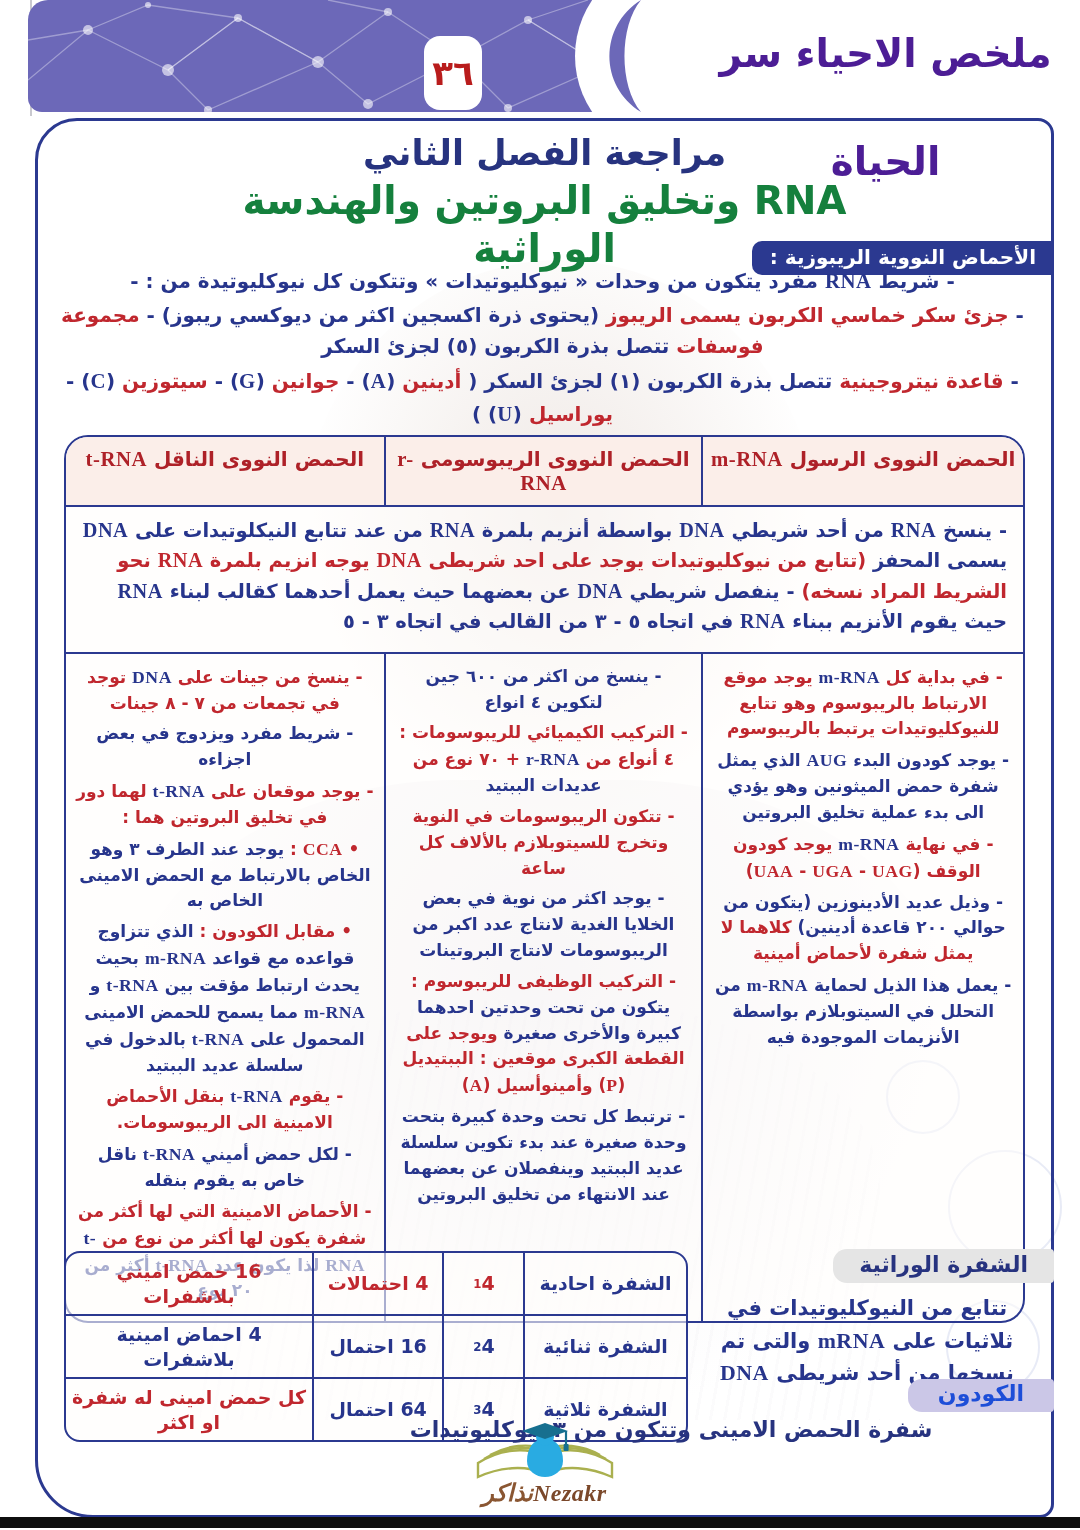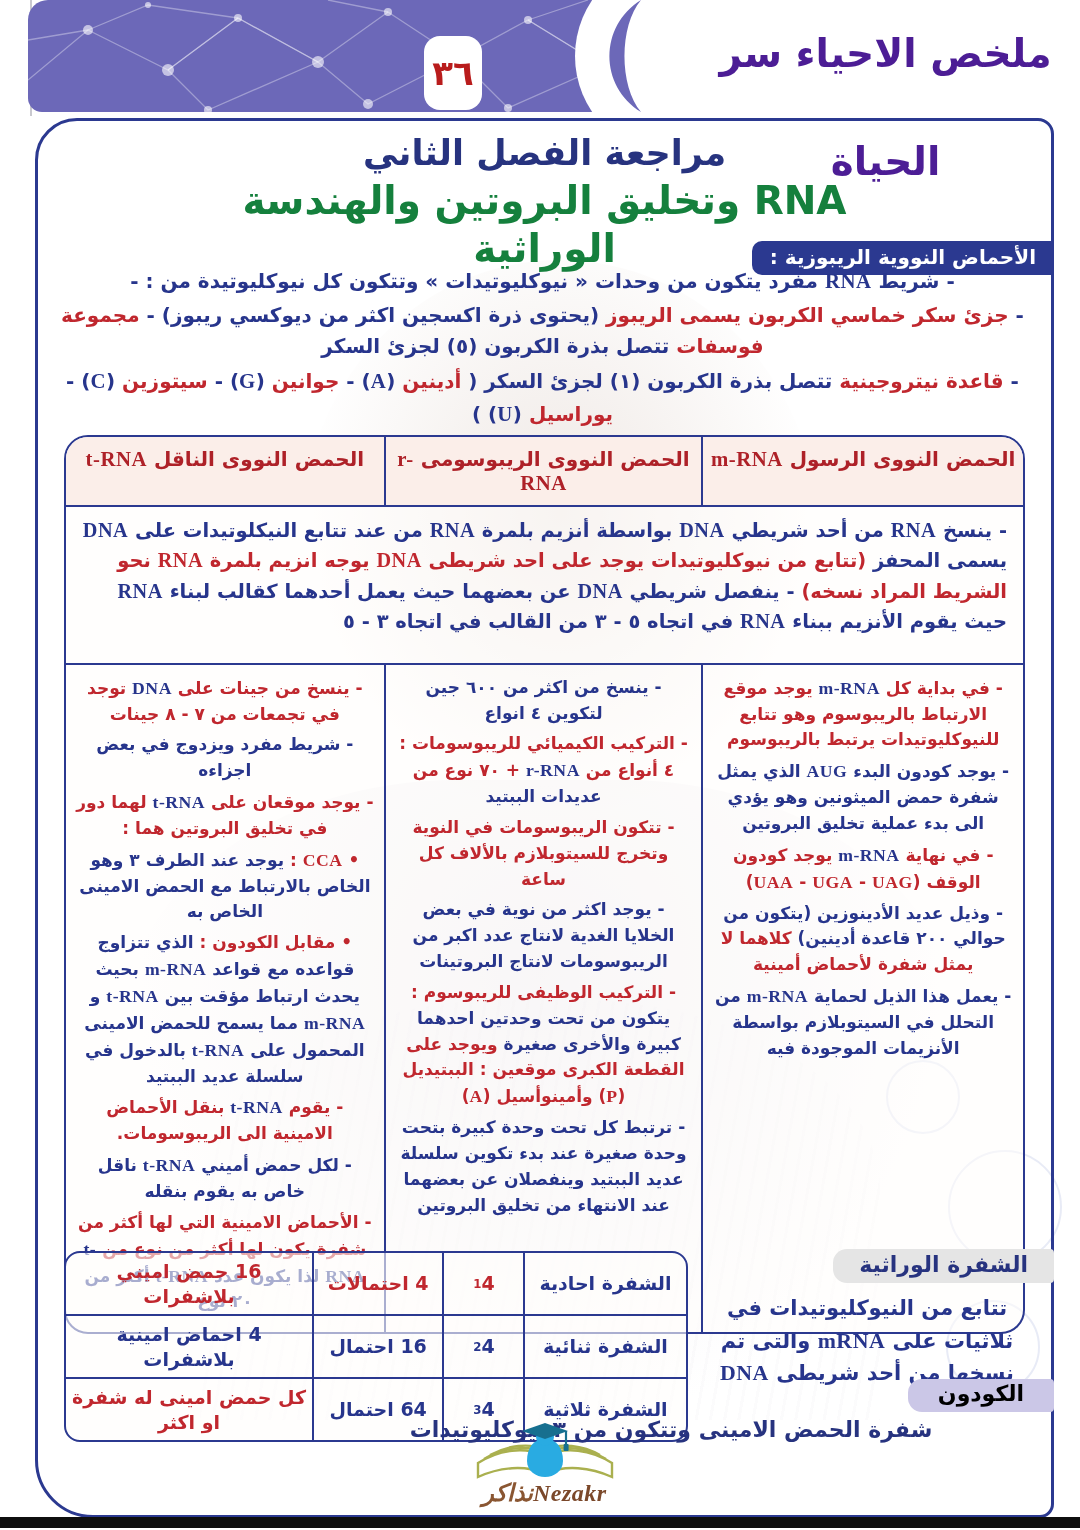--- a/index.html
+++ b/index.html
@@ -37,31 +37,31 @@
   
   .c-blue{color:#27358c;} .c-red{color:#c0272e;}
   .lat{font-family:"Liberation Serif","DejaVu Serif",serif;font-weight:600;font-size:1.04em;letter-spacing:.5px;}
   
   .rna-table{position:absolute;top:314px;left:26px;right:26px;border:2.5px solid #2b3990;
              border-radius:24px;overflow:hidden;background:rgba(255,253,251,.55);}
   .rna-head{display:grid;grid-template-columns:33.4% 33.2% 33.4%;border-bottom:2.5px solid #2b3990;background:#fbeee9;}
   .rna-h{padding:10px 6px;text-align:center;color:#ae2128;font-size:20px;font-weight:bold;}
   .rna-h .hcode{color:#ae2128;}
   .cell + .cell{border-right:2.5px solid #2b3990;}
-  .rna-note{padding:8px 16px 26px;font-size:19.5px;font-weight:bold;line-height:1.5;text-align:right;
+  .rna-note{padding:8px 16px 15px;font-size:19.5px;font-weight:bold;line-height:1.5;text-align:right;
             border-bottom:2.5px solid #2b3990;min-height:112px;}
   .rna-body{display:grid;grid-template-columns:33.4% 33.2% 33.4%;min-height:612px;}
   .rna-col{padding:10px 10px 12px;}
   .item{font-size:17px;font-weight:bold;line-height:1.52;text-align:center;margin-bottom:5px;}
   
   .gc-badge{position:absolute;top:1128px;right:-3px;background:#e5e5e5;color:#27337f;
             font-size:22px;font-weight:bold;padding:3px 26px 6px;border-radius:14px 4px 4px 14px;}
   .gc-text{position:absolute;top:1172px;right:10px;width:348px;text-align:center;
            font-size:21px;font-weight:bold;line-height:1.5;}
-  .codon-badge{position:absolute;top:1258px;right:-3px;background:#cbc7e7;color:#000000;
+  .codon-badge{position:absolute;top:1258px;right:-3px;background:#cbc7e7;color:#1d4ed8;
             font-size:22px;font-weight:bold;padding:2px 30px 6px;border-radius:14px 4px 4px 14px;}
   .codon-text{position:absolute;top:1296px;right:60px;width:640px;text-align:center;
               color:#27337f;font-size:22px;font-weight:bold;}
   .gc-table{position:absolute;top:1130px;right:auto;left:26px;width:620px;border:2.5px solid #2b3990;
             border-radius:16px;overflow:hidden;background:rgba(255,253,251,.6);}
   .gc-row{display:grid;grid-template-columns:26% 13% 21% 40%;}
   .gc-row + .gc-row{border-top:2.5px solid #2b3990;}
   .gc-cell{min-height:53px;display:flex;align-items:center;justify-content:center;
            padding:4px 6px;font-size:19px;font-weight:bold;text-align:center;line-height:1.3;}
   .gc-cell + .gc-cell{border-right:2.5px solid #2b3990;}

